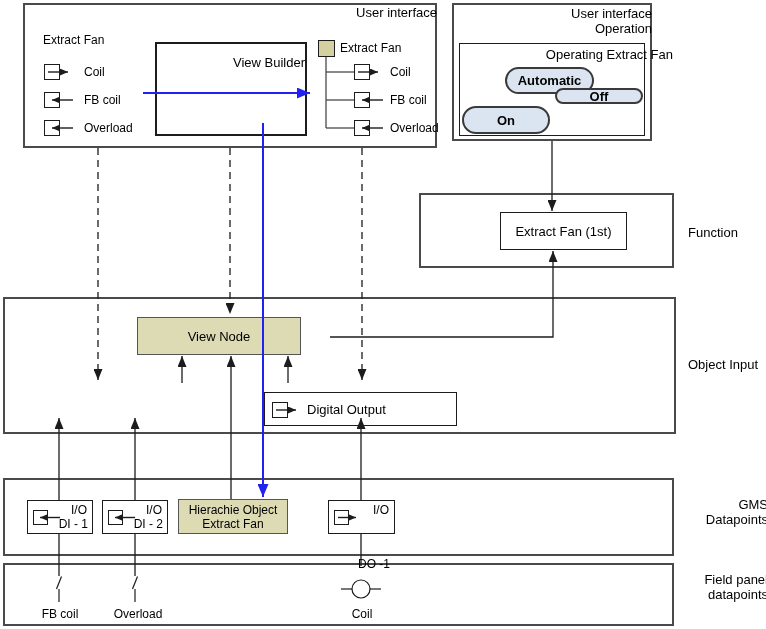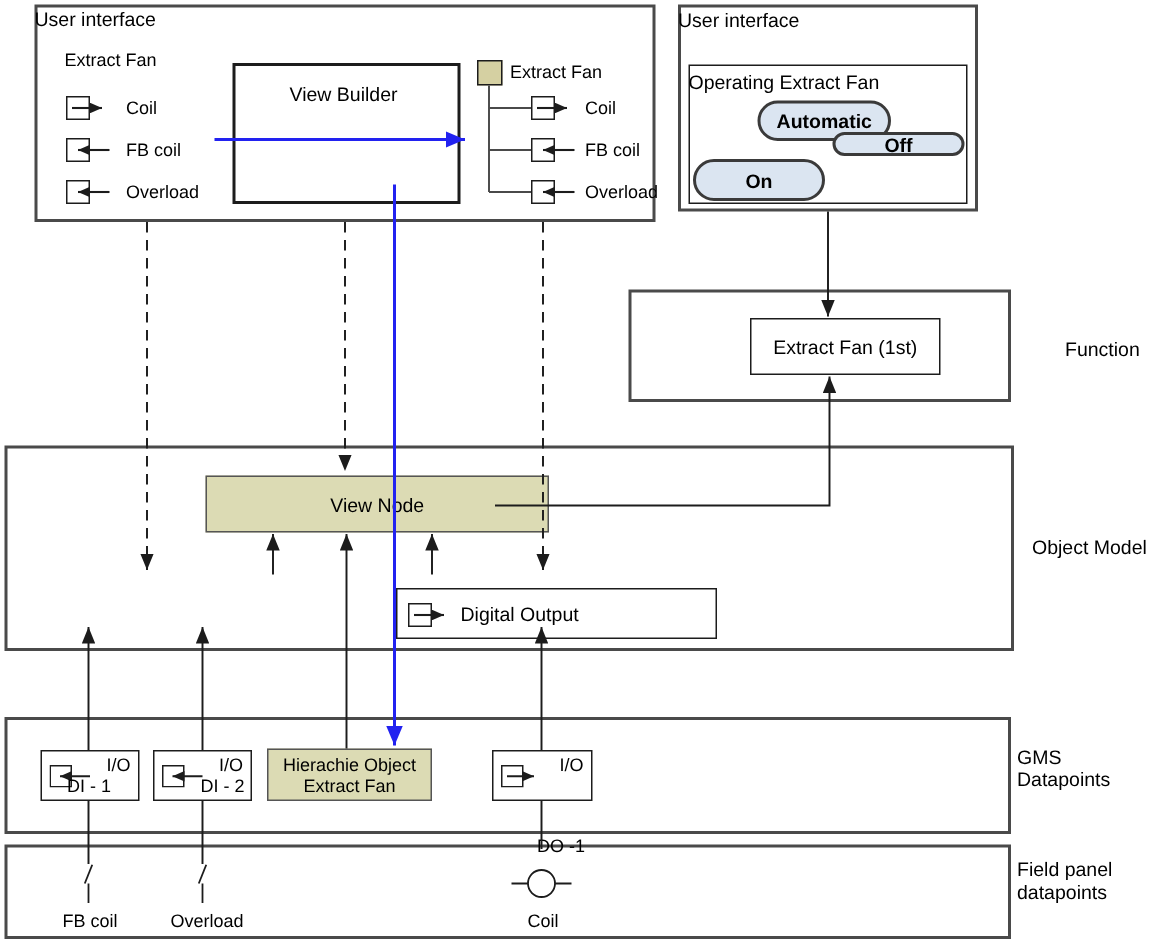--- a/index.html
+++ b/index.html
@@ -3,21 +3,21 @@
 <meta charset="utf-8">
 <style>
   html,body{margin:0;padding:0;background:#fff;}
   #stage{position:relative;width:766px;height:629px;background:#fff;
          font-family:"Liberation Sans", sans-serif;color:#000;overflow:hidden;}
   .panel{position:absolute;background:#fff;border:2px solid #4a4a4a;box-sizing:border-box;}
   .box{position:absolute;background:#fff;border:1px solid #1c1c1c;box-sizing:border-box;}
   .tan{background:#dcdbb4;}
   .lbl{position:absolute;font-size:13px;line-height:15px;white-space:nowrap;}
   .sm{font-size:12px;line-height:14px;}
-  .ctr{text-align:left;white-space:normal;}
+  .ctr{text-align:right;white-space:normal;}
   .pill{position:absolute;background:#dbe5f1;border:2px solid #3a3a3a;border-radius:14px;
         display:flex;align-items:center;justify-content:center;
         font-weight:bold;font-size:13px;box-sizing:border-box;cursor:pointer;}
   .icon-abs{position:absolute;}
   #overlay{position:absolute;left:0;top:0;width:766px;height:629px;pointer-events:none;}
   .twoline{display:flex;flex-direction:column;justify-content:center;align-items:center;height:100%;}
 </style>
 </head>
 <body>
 
@@ -74,56 +74,57 @@
   <div class="lbl sm" style="left:390px;top:93px;">FB coil</div>
 
   <svg class="icon-abs" style="left:354px;top:120px;" width="30" height="16">
     <rect x="0.5" y="0.5" width="15" height="15" fill="#fff" stroke="#1c1c1c"></rect>
     <line x1="29" y1="8" x2="8" y2="8" stroke="#1c1c1c" stroke-width="1.4" marker-end="url(#ai)"></line>
   </svg>
   <div class="lbl sm" style="left:390px;top:121px;">Overload</div>
 
   <div class="lbl ctr" style="left:452px;top:6px;width:200px;">
     <div>User interface</div>
+    <div>Operation</div>
   </div>
 
   <div class="box" style="left:459px;top:43px;width:186px;height:93px;"></div>
   <div class="lbl ctr" style="left:459px;top:47px;width:214px;">Operating Extract Fan</div>
 
   <div class="pill" style="left:505px;top:67px;width:89px;height:27px;text-align:right;">Automatic</div>
   <div class="pill" style="left:462px;top:106px;width:88px;height:28px;">On</div>
   <div class="pill" style="left:555px;top:88px;width:88px;height:16px;">Off</div>
 
   <div class="box" style="left:500px;top:212px;width:127px;height:38px;">
     <div class="twoline" style="font-size:13px;">Extract Fan (1st)</div>
   </div>
-  <div class="lbl" style="left:688px;top:225px;margin-left:22px;">Function</div>
-
-  <div class="box tan" style="left:137px;top:317px;width:229px;height:38px;border-color:#555;">
+  <div class="lbl" style="left:688px;top:225px;">Function</div>
+
+  <div class="box tan" style="left:137px;top:317px;width:164px;height:38px;border-color:#555;">
     <div class="twoline" style="font-size:13px;">View Node</div>
   </div>
 
 
-  <div class="box" style="left:264px;top:392px;width:214px;height:34px;">
+  <div class="box" style="left:264px;top:392px;width:193px;height:34px;">
     <svg class="icon-abs" style="left:7px;top:9px;" width="30" height="16">
       <rect x="0.5" y="0.5" width="15" height="15" fill="#fff" stroke="#1c1c1c"></rect>
       <line x1="4" y1="8" x2="24" y2="8" stroke="#1c1c1c" stroke-width="1.4" marker-end="url(#ai)"></line>
     </svg>
     <div class="lbl" style="left:42px;top:9px;">Digital Output</div>
   </div>
 
-  <div class="lbl" style="left:688px;top:357px;">Object Model</div>
+  <div class="lbl" style="left:688px;top:357px;">Object Input</div>
 
   <div class="box" style="left:27px;top:500px;width:66px;height:34px;">
     <svg class="icon-abs" style="left:5px;top:9px;" width="28" height="15">
       <rect x="0.5" y="0.5" width="14" height="14" fill="none" stroke="#1c1c1c"></rect>
       <line x1="27" y1="7.5" x2="7" y2="7.5" stroke="#1c1c1c" stroke-width="1.4" marker-end="url(#ai)"></line>
     </svg>
     <div class="lbl sm" style="right:5px;top:2px;">I/O</div>
-    <div class="lbl sm" style="right:18px;top:16px;">DI - 1</div>
+    <div class="lbl sm" style="right:4px;top:16px;">DI - 1</div>
   </div>
 
   <div class="box" style="left:102px;top:500px;width:66px;height:34px;">
     <svg class="icon-abs" style="left:5px;top:9px;" width="28" height="15">
       <rect x="0.5" y="0.5" width="14" height="14" fill="none" stroke="#1c1c1c"></rect>
       <line x1="27" y1="7.5" x2="7" y2="7.5" stroke="#1c1c1c" stroke-width="1.4" marker-end="url(#ai)"></line>
     </svg>
     <div class="lbl sm" style="right:5px;top:2px;">I/O</div>
     <div class="lbl sm" style="right:4px;top:16px;">DI - 2</div>
   </div>

